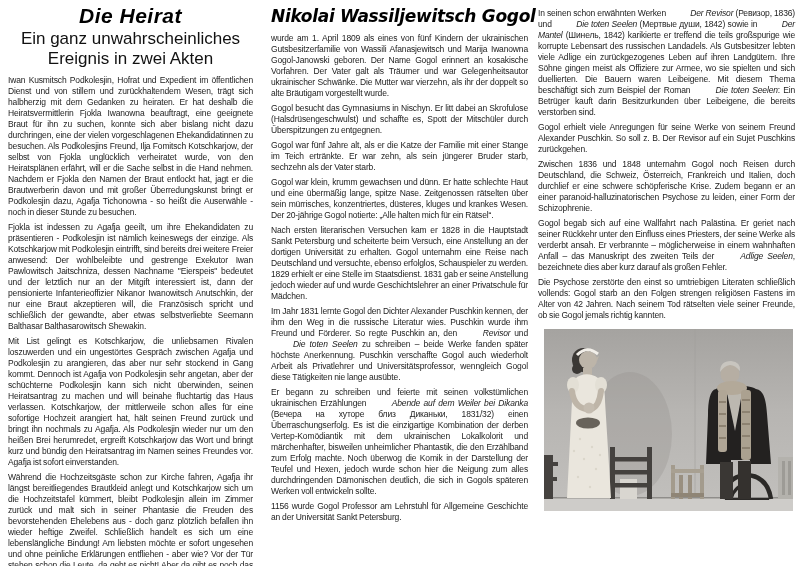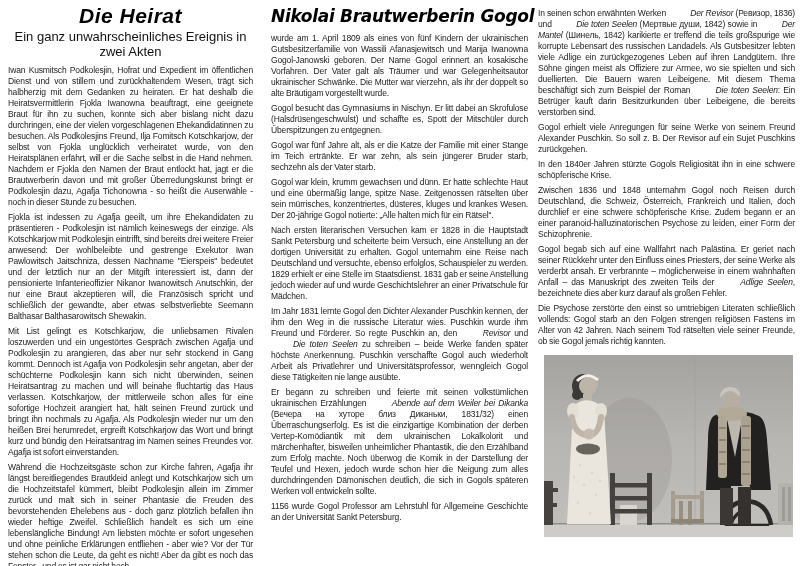--- a/index.html
+++ b/index.html
@@ -11,21 +11,21 @@
   .col1{left:8px;width:245px;}
   .col2{left:271px;width:257px;}
   .col3{left:538px;width:257px;}
   .play-title{
     font-family:Liberation Sans, sans-serif;
     font-weight:bold;font-style:italic;
     font-size:21px;text-align:center;margin:4px 0 1px 0;color:#000;
     letter-spacing:0.5px;
   }
   .play-subtitle{
-    font-size:13px;text-align:center;margin:0 0 6px 0;color:#111;
+    font-size:17px;text-align:center;margin:0 0 6px 0;color:#111;
   }
   .bio-title{
     font-family:"DejaVu Sans", sans-serif;
     font-weight:bold;font-style:italic;
     font-size:17px;letter-spacing:-0.3px;
     text-align:center;margin:6px 0 7px 0;color:#000;white-space:nowrap;
   }
   p.body{
     font-size:8.5px;line-height:11px;text-align:justify;
     letter-spacing:-0.15px;word-spacing:-0.3px;
@@ -44,35 +44,34 @@
   <div class="col col1">
     <h1 class="play-title">Die Heirat</h1>
     <div class="play-subtitle">Ein ganz unwahrscheinliches Ereignis in zwei Akten</div>
     <p class="body">Iwan Kusmitsch Podkolesjin, Hofrat und Expedient im öffentlichen Dienst und von stillem und zurückhaltendem Wesen, trägt sich halbherzig mit dem Gedanken zu heiraten. Er hat deshalb die Heiratsvermittlerin Fjokla Iwanowna beauftragt, eine geeignete Braut für ihn zu suchen, konnte sich aber bislang nicht dazu durchringen, eine der vielen vorgeschlagenen Ehekandidatinnen zu besuchen. Als Podkolesjins Freund, Ilja Fomitsch Kotschkarjow, der selbst von Fjokla unglücklich verheiratet wurde, von den Heiratsplänen erfährt, will er die Sache selbst in die Hand nehmen. Nachdem er Fjokla den Namen der Braut entlockt hat, jagt er die Brautwerberin davon und mit großer Überredungskunst bringt er Podkolesjin dazu, Agafja Tichonowna - so heißt die Auserwähle - noch in dieser Stunde zu besuchen.</p>
     <p class="body">Fjokla ist indessen zu Agafja geeilt, um ihre Ehekandidaten zu präsentieren - Podkolesjin ist nämlich keineswegs der einzige. Als Kotschkarjow mit Podkolesjin eintrifft, sind bereits drei weitere Freier anwesend: Der wohlbeleibte und gestrenge Exekutor Iwan Pawlowitsch Jaitschniza, dessen Nachname "Eierspeis" bedeutet und der letztlich nur an der Mitgift interessiert ist, dann der pensionierte Infanterieoffizier Nikanor Iwanowitsch Anutschkin, der nur eine Braut akzeptieren will, die Französisch spricht und schließlich der gewandte, aber etwas selbstverliebte Seemann Balthasar Balthasarowitsch Shewakin.</p>
     <p class="body">Mit List gelingt es Kotschkarjow, die unliebsamen Rivalen loszuwerden und ein ungestörtes Gespräch zwischen Agafja und Podkolesjin zu arangieren, das aber nur sehr stockend in Gang kommt. Dennoch ist Agafja von Podkolesjin sehr angetan, aber der schüchterne Podkolesjin kann sich nicht überwinden, seinen Heiratsantrag zu machen und will beinahe fluchtartig das Haus verlassen. Kotschkarjow, der mittlerweile schon alles für eine sofortige Hochzeit arangiert hat, hält seinen Freund zurück und bringt ihn nochmals zu Agafja. Als Podkolesjin wieder nur um den heißen Brei herumredet, ergreift Kotschkarjow das Wort und bringt kurz und bündig den Heiratsantrag im Namen seines Freundes vor. Agafja ist sofort einverstanden.</p>
     <p class="body">Während die Hochzeitsgäste schon zur Kirche fahren, Agafja ihr längst bereitliegendes Brautkleid anlegt und Kotschkarjow sich um die Hochzeitstafel kümmert, bleibt Podkolesjin allein im Zimmer zurück und malt sich in seiner Phantasie die Freuden des bevorstehenden Ehelebens aus - doch ganz plötzlich befallen ihn wieder heftige Zweifel. Schließlich handelt es sich um eine lebenslängliche Bindung! Am liebsten möchte er sofort ungesehen und ohne peinliche Erklärungen entfliehen - aber wie? Vor der Tür stehen schon die Leute, da geht es nicht! Aber da gibt es noch das Fenster - und es ist gar nicht hoch ...</p>
   </div>
 
   <div class="col col2">
-    <h1 class="bio-title">Nikolai Brautwerberin Gogol</h1>
+    <h1 class="bio-title">Nikolai Wassiljewitsch Gogol</h1>
     <p class="body">wurde am 1. April 1809 als eines von fünf Kindern der ukrainischen Gutsbesitzerfamilie von Wassili Afanasjewitsch und Marija Iwanowna Gogol-Janowski geboren. Der Name Gogol erinnert an kosakische Vorfahren. Der Vater galt als Träumer und war Gelegenheitsautor ukrainischer Schwänke. Die Mutter war vierzehn, als ihr der doppelt so alte Bräutigam vorgestellt wurde.</p>
     <p class="body">Gogol besucht das Gymnasiums in Nischyn. Er litt dabei an Skrofulose (Halsdrüsengeschwulst) und schaffte es, Spott der Mitschüler durch Überspitzungen zu entgegnen.</p>
     <p class="body">Gogol war fünf Jahre alt, als er die Katze der Familie mit einer Stange im Teich ertränkte. Er war zehn, als sein jüngerer Bruder starb, sechzehn als der Vater starb.</p>
     <p class="body">Gogol war klein, krumm gewachsen und dünn. Er hatte schlechte Haut und eine übermäßig lange, spitze Nase. Zeitgenossen rätselten über sein mürrisches, konzentriertes, düsteres, kluges und krankes Wesen. Der 20-jährige Gogol notierte: „Alle halten mich für ein Rätsel“.</p>
     <p class="body">Nach ersten literarischen Versuchen kam er 1828 in die Hauptstadt Sankt Petersburg und scheiterte beim Versuch, eine Anstellung an der dortigen Universität zu erhalten. Gogol unternahm eine Reise nach Deutschland und versuchte, ebenso erfolglos, Schauspieler zu werden. 1829 erhielt er eine Stelle im Staatsdienst. 1831 gab er seine Anstellung jedoch wieder auf und wurde Geschichtslehrer an einer Privatschule für Mädchen.</p>
     <p class="body"><span>Im Jahr 1831 lernte Gogol den Dichter Alexander Puschkin kennen, der ihm den Weg in die russische Literatur wies. Puschkin wurde ihm Freund und Förderer. So regte Puschkin an, den </span><span class="it">Revisor</span><span> und </span><span class="it">Die toten Seelen</span><span> zu schreiben – beide Werke fanden später höchste Anerkennung. Puschkin verschaffte Gogol auch wiederholt Arbeit als Privatlehrer und Universitätsprofessor, wenngleich Gogol diese Tätigkeiten nie lange ausübte.</span></p>
     <p class="body"><span>Er begann zu schreiben und feierte mit seinen volkstümlichen ukrainischen Erzählungen </span><span class="it">Abende auf dem Weiler bei Dikanka</span><span> (Вечера на хуторе близ Диканьки, 1831/32) einen Überraschungserfolg. Es ist die einzigartige Kombination der derben Vertep-Komödiantik mit dem ukrainischen Lokalkolorit und märchenhafter, bisweilen unheimlicher Phantastik, die den Erzählband zum Erfolg machte. Noch überwog die Komik in der Darstellung der Teufel und Hexen, jedoch wurde schon hier die Neigung zum alles durchdringenden Dämonischen deutlich, die sich in Gogols späteren Werken voll entwickeln sollte.</span></p>
     <p class="body">1156 wurde Gogol Professor am Lehrstuhl für Allgemeine Geschichte an der Universität Sankt Petersburg.</p>
   </div>
 
   <div class="col col3">
     <p class="body"><span>In seinen schon erwähnten Werken </span><span class="it">Der Revisor</span><span> (Ревизор, 1836) und </span><span class="it">Die toten Seelen</span><span> (Мертвые души, 1842) sowie in </span><span class="it">Der Mantel</span><span> (Шинель, 1842) karikierte er treffend die teils großspurige wie korrupte Lebensart des russischen Landadels. Als Gutsbesitzer lebten viele Adlige ein zurückgezogenes Leben auf ihren Landgütern. Ihre Söhne gingen meist als Offiziere zur Armee, wo sie spielten und sich duellierten. Die Bauern waren Leibeigene. Mit diesem Thema beschäftigt sich zum Beispiel der Roman </span><span class="it">Die toten Seelen</span><span>: Ein Betrüger kauft darin Besitzurkunden über Leibeigene, die bereits verstorben sind.</span></p>
     <p class="body">Gogol erhielt viele Anregungen für seine Werke von seinem Freund Alexander Puschkin. So soll z. B. Der Revisor auf ein Sujet Puschkins zurückgehen.</p>
-    <p class="body">In den 1840er Jahren stürzte Gogols Religiosität ihn in eine schwere schöpferische Krise.</p>
     <p class="body">Zwischen 1836 und 1848 unternahm Gogol noch Reisen durch Deutschland, die Schweiz, Österreich, Frankreich und Italien, doch durchlief er eine schwere schöpferische Krise. Zudem begann er an einer paranoid-halluzinatorischen Psychose zu leiden, einer Form der Schizophrenie.</p>
     <p class="body"><span>Gogol begab sich auf eine Wallfahrt nach Palästina. Er geriet nach seiner Rückkehr unter den Einfluss eines Priesters, der seine Werke als verderbt ansah. Er verbrannte – möglicherweise in einem wahnhaften Anfall – das Manuskript des zweiten Teils der </span><span class="it">Adlige Seelen</span><span>, bezeichnete dies aber kurz darauf als großen Fehler.</span></p>
     <p class="body">Die Psychose zerstörte den einst so umtriebigen Literaten schließlich vollends: Gogol starb an den Folgen strengen religiösen Fastens im Alter von 42 Jahren. Nach seinem Tod rätselten viele seiner Freunde, ob sie Gogol jemals richtig kannten.</p>
 
     <figure class="photo" role="img" aria-label="Schwarzweiß-Szenenfoto: Frau im weißen Spitzenkleid mit Haarband und Mann mit dunklem Jackett und langem Schal zwischen Stühlen auf der Bühne">
       <svg viewBox="0 0 249 182" width="249" height="182">
         <defs>
           <linearGradient id="wall" x1="0" y1="0" x2="0" y2="1">
             <stop offset="0" stop-color="#a5a3a0"></stop>
             <stop offset="0.45" stop-color="#b7b5b2"></stop>

